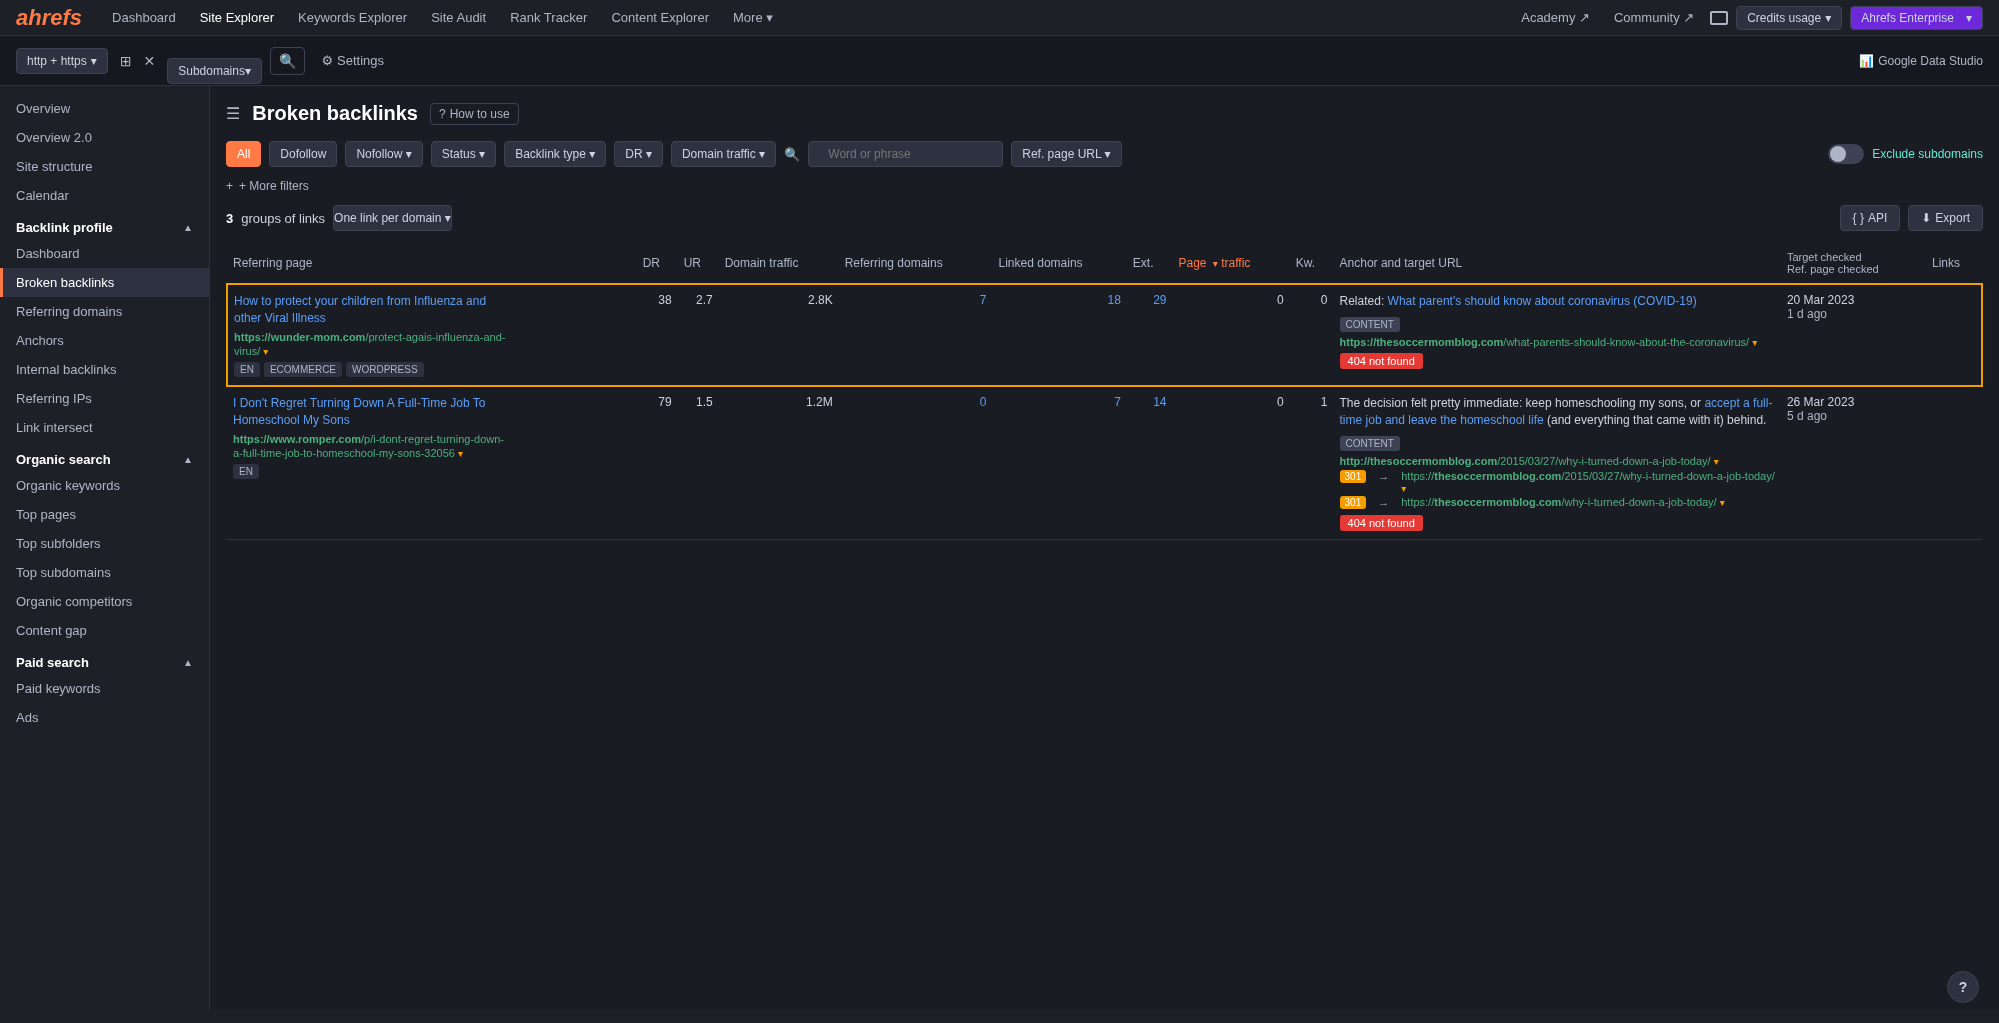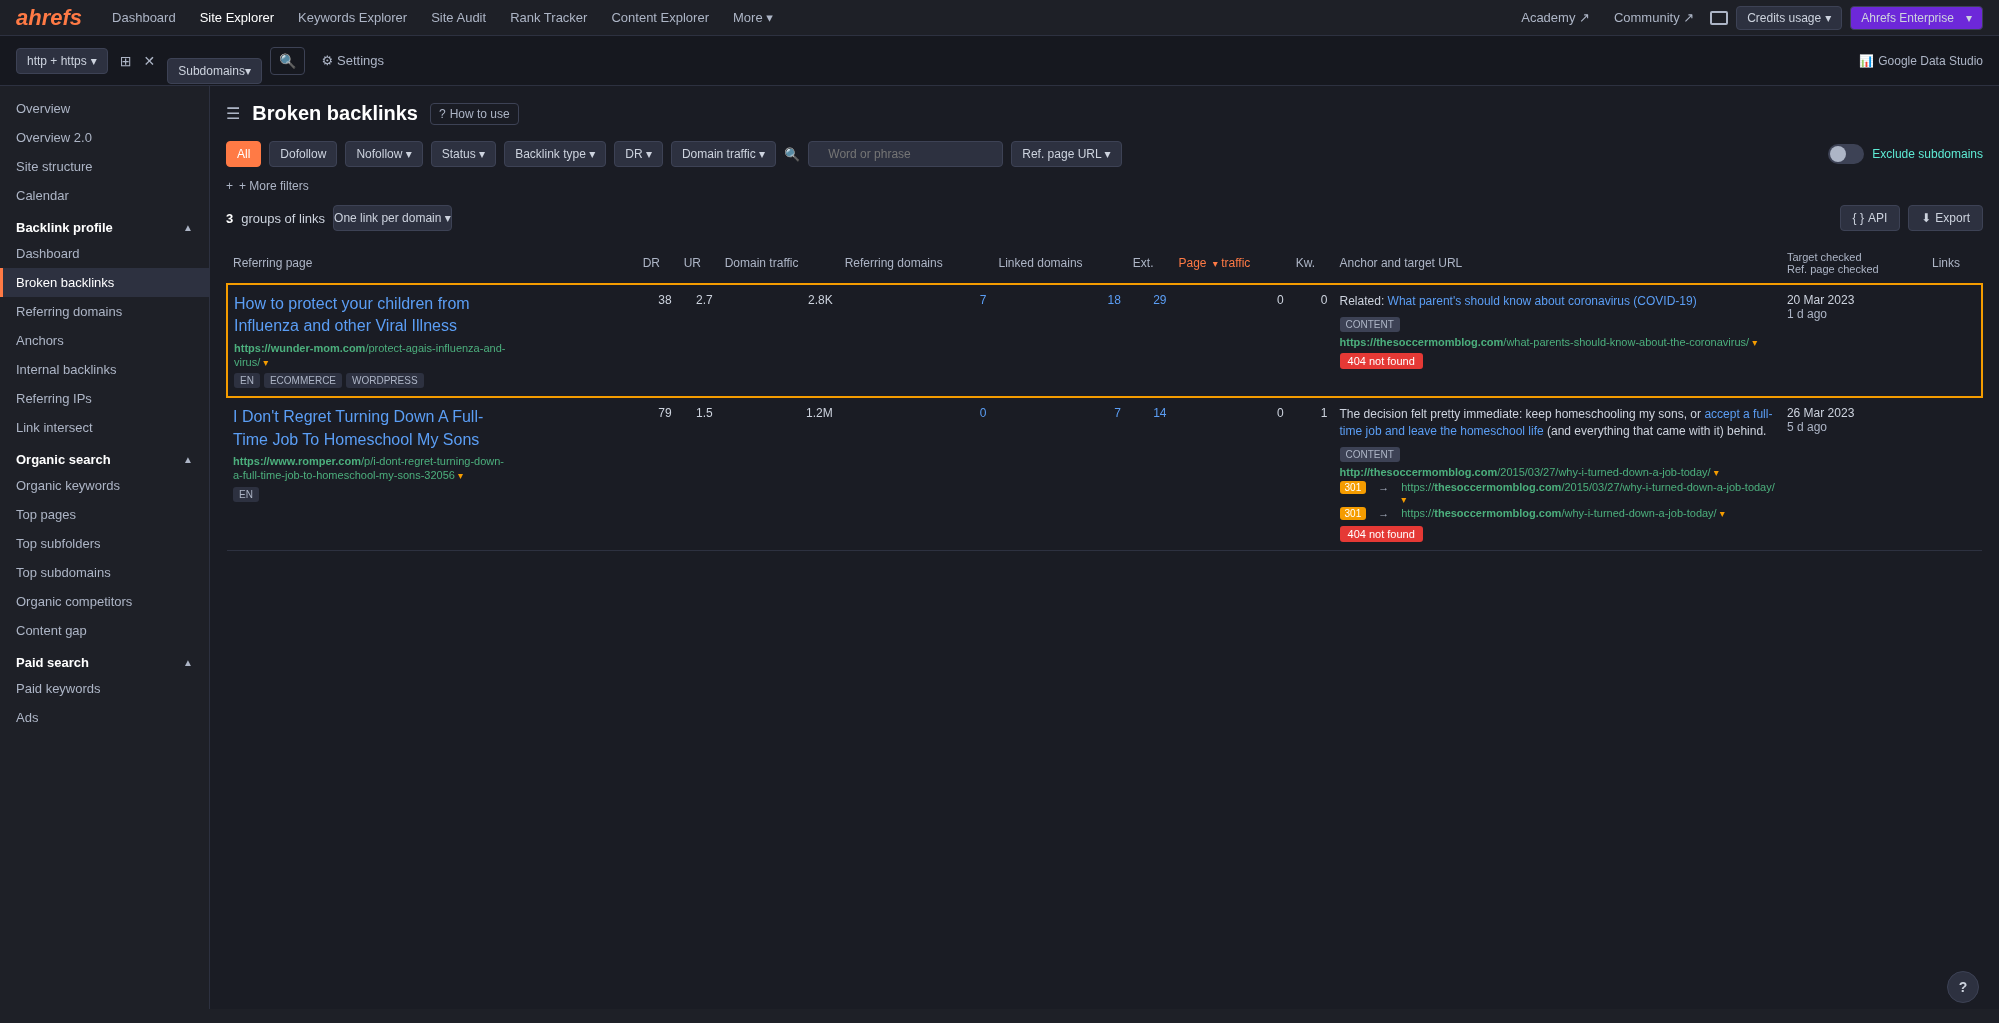--- a/index.html
+++ b/index.html
@@ -67,21 +67,21 @@
     .export-btn { background: #2d3140; border: 1px solid #3d4255; color: #cdd3de; padding: 5px 12px; border-radius: 4px; cursor: pointer; font-size: 12px; display: flex; align-items: center; gap: 4px; }
 
     
     .data-table { width: 100%; border-collapse: collapse; }
     .data-table th { color: #adb5c6; font-size: 12px; font-weight: 500; padding: 8px 6px; text-align: left; border-bottom: 1px solid #2d3140; white-space: nowrap; }
     .data-table th.sortable { cursor: pointer; }
     .data-table td { padding: 8px 6px; border-bottom: 1px solid #2d3140; vertical-align: top; font-size: 12px; }
 
     
     .referring-page-cell { max-width: 280px; }
-    .page-title-link { color: #5b9ef5; cursor: pointer; font-size: 16px; line-height: 1.4; display: block; margin-bottom: 3px; }
+    .page-title-link { color: #5b9ef5; cursor: pointer; font-size: 12px; line-height: 1.4; display: block; margin-bottom: 3px; }
     .page-url { color: #4caf7d; cursor: pointer; font-size: 11px; line-height: 1.3; display: block; margin-bottom: 4px; }
     .page-url .domain { font-weight: 600; }
     .tags-row { display: flex; gap: 4px; flex-wrap: wrap; margin-top: 3px; }
     .tag { background: #2d3140; color: #adb5c6; padding: 2px 6px; border-radius: 3px; font-size: 10px; }
     .numeric-cell { text-align: right; color: #cdd3de; }
     .numeric-cell.blue { color: #5b9ef5; cursor: pointer; }
 
     
     .anchor-cell { max-width: 320px; }
     .anchor-title { color: #cdd3de; font-size: 12px; line-height: 1.4; margin-bottom: 4px; }

